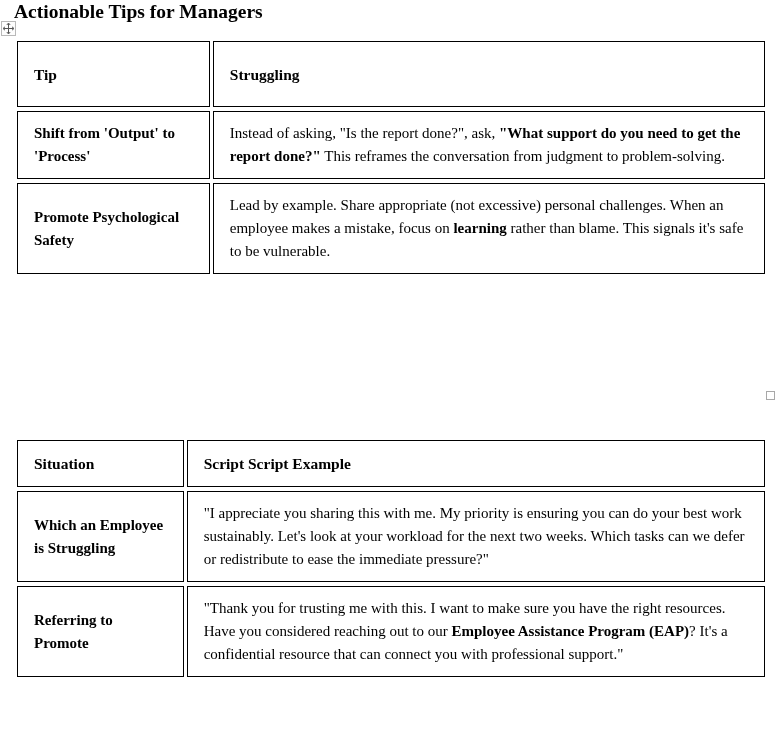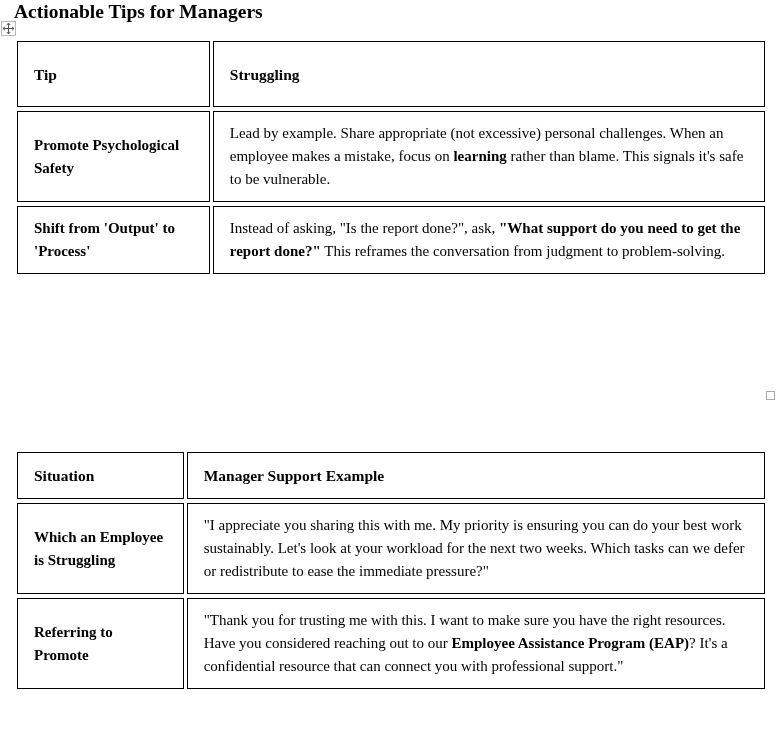--- a/index.html
+++ b/index.html
@@ -59,21 +59,21 @@
     table-layout: fixed;
     font-size: 15px;
   }
   #table-tips {
     left: 14px;
     top: 37px;
     width: 754px;
   }
   #table-script {
     left: 14px;
-    top: 448px;
+    top: 436px;
     width: 754px;
   }
 
   .doc-table td,
   .doc-table th {
     border: 1.4px solid #000000;
     vertical-align: middle;
     text-align: left;
     padding: 10px 14px 10px 16px;
     font-size: 15px;
@@ -159,42 +159,42 @@
         <col class="c2">
     </colgroup>
     <thead>
       <tr>
         <th>Tip</th>
         <th>Struggling</th>
       </tr>
     </thead>
     <tbody>
       <tr>
+        <td class="label-cell">Shift from 'Output' to 'Process'</td>
+        <td><span>Instead of asking, "Is the report done?", ask, </span><b>"What support do you need to get the report done?"</b><span> This reframes the conversation from judgment to problem-solving.</span></td>
+      </tr>
+      <tr>
         <td class="label-cell">Promote Psychological Safety</td>
         <td><span>Lead by example. Share appropriate (not excessive) personal challenges. When an employee makes a mistake, focus on </span><b>learning</b><span> rather than blame. This signals it's safe to be vulnerable.</span></td>
-      </tr>
-      <tr>
-        <td class="label-cell">Shift from 'Output' to 'Process'</td>
-        <td><span>Instead of asking, "Is the report done?", ask, </span><b>"What support do you need to get the report done?"</b><span> This reframes the conversation from judgment to problem-solving.</span></td>
       </tr>
     </tbody>
   </table>
 
   <div id="table-resize-handle"></div>
 
 
   <table class="doc-table" id="table-script">
     <colgroup>
       <col class="c1">
         <col class="c2">
     </colgroup>
     <thead>
       <tr>
         <th>Situation</th>
-        <th>Manager Support Example</th>
+        <th>Script Script Example</th>
       </tr>
     </thead>
     <tbody>
       <tr>
         <td class="label-cell">Which an Employee is Struggling</td>
         <td><span>"I appreciate you sharing this with me. My priority is ensuring you can do your best work sustainably. Let's look at your workload for the next two weeks. Which tasks can we defer or redistribute to ease the immediate pressure?"</span></td>
       </tr>
       <tr>
         <td class="label-cell">Referring to Promote</td>
         <td><span>"Thank you for trusting me with this. I want to make sure you have the right resources. Have you considered reaching out to our </span><b>Employee Assistance Program (EAP)</b><span>? It's a confidential resource that can connect you with professional support."</span></td>

